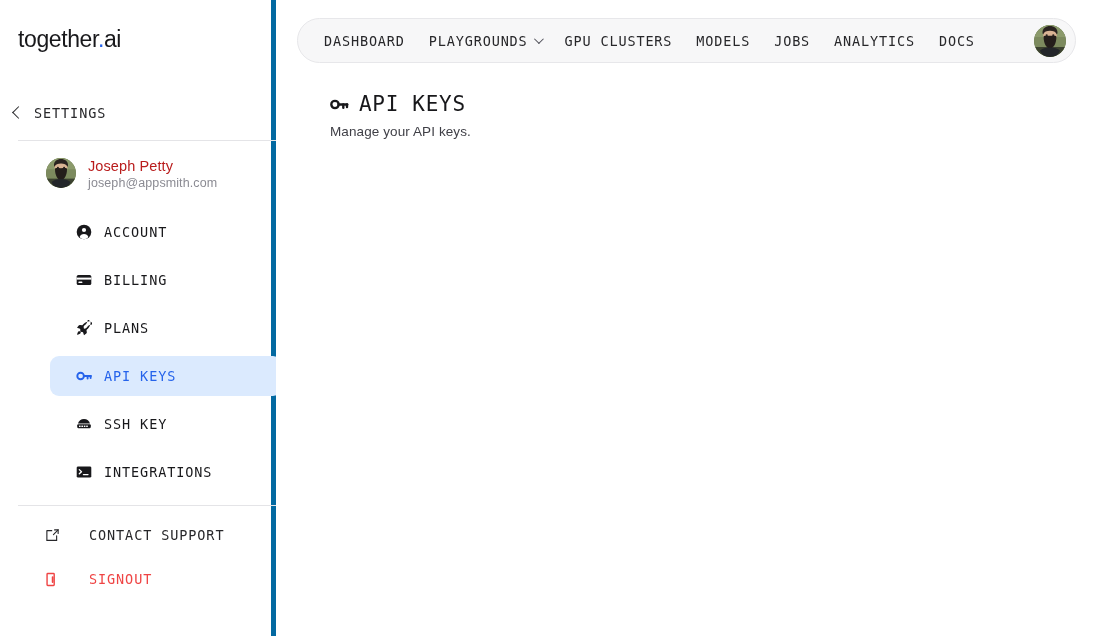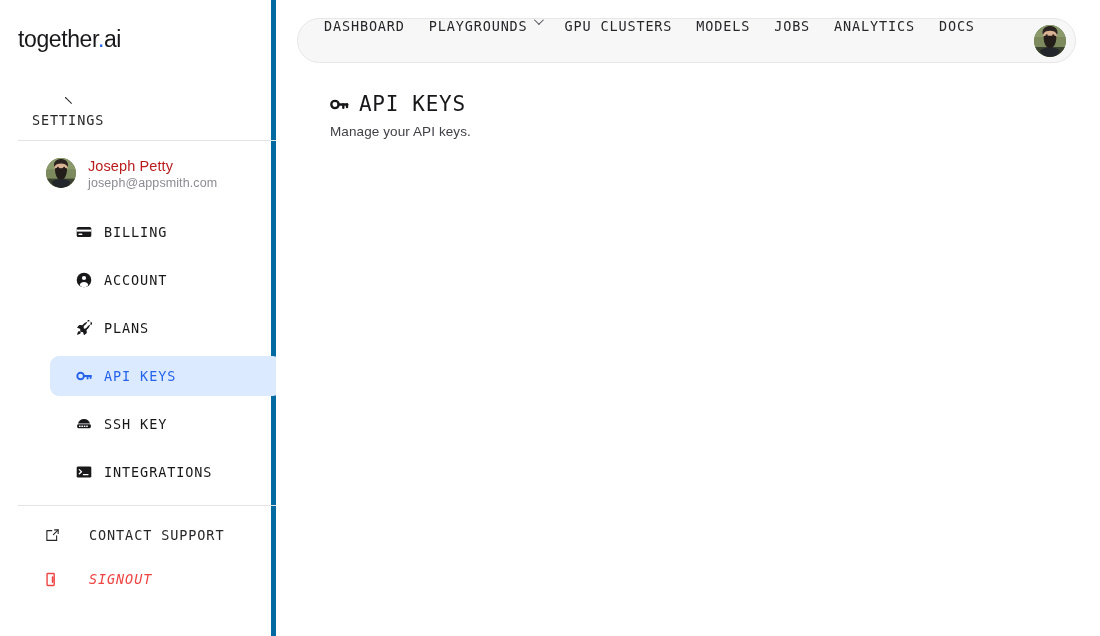--- a/index.html
+++ b/index.html
@@ -36,28 +36,27 @@
     font-size: 23px;
     letter-spacing: -0.4px;
     color: #18181b;
     font-weight: 400;
     white-space: nowrap;
   }
   .logo .dot { color: #2563eb; }
 
   .settings-row {
     position: absolute;
-    left: 32px;
+    left: 14px;
     top: 101px;
     display: flex;
     align-items: center;
     gap: 11px;
     height: 24px;
     cursor: pointer;
-    flex-direction: column;
   }
   .chev-left {
     display: block;
     width: 9px; height: 9px;
     border-left: 1.6px solid #27272a;
     border-bottom: 1.6px solid #27272a;
     transform: rotate(45deg);
     margin-top: -1px;
   }
   .settings-label {
@@ -163,21 +162,21 @@
     cursor: pointer;
     color: #27272a;
   }
   .blink .ico { width: 16px; height: 16px; flex: 0 0 16px; display:flex; align-items:center; justify-content:center; }
   .blink .txt {
     font-size: 13.5px;
     letter-spacing: 0.9px;
     font-family: "DejaVu Sans Mono", monospace;
     white-space: nowrap;
   }
-  .blink.signout, .blink.signout .txt { color: #ef4444; font-style: italic; }
+  .blink.signout, .blink.signout .txt { color: #ef4444; }
   .blink.signout { margin-top: 6px; }
 
   
   .main {
     position: relative;
     flex: 1 1 auto;
     height: 636px;
     background: #ffffff;
   }
 
@@ -189,20 +188,21 @@
     width: 779px;
     background: #f7f7f8;
     border: 1px solid #e7e7ea;
     border-radius: 23px;
     display: flex;
     align-items: center;
     padding: 0 6px 0 0;
   }
   .nav-item {
     display: flex;
+    align-items: center;
     gap: 6px;
     height: 45px;
     padding: 0 12px;
     cursor: pointer;
     color: #27272a;
     font-size: 13.5px;
     letter-spacing: 0.85px;
     font-family: "DejaVu Sans Mono", monospace;
     white-space: nowrap;
   }
@@ -329,37 +329,37 @@
         <div class="user-name">Joseph Petty</div>
         <div class="user-mail">joseph@appsmith.com</div>
       </div>
     </div>
 
     <nav class="snav">
 
       <div class="snav-item">
         <span class="ico">
           <svg width="16" height="16" viewBox="0 0 16 16">
+              <circle cx="8" cy="8" r="7.3" fill="#18181b"></circle>
+              <circle cx="8" cy="6" r="2.1" fill="#fff"></circle>
+              <path d="M3.6 13.2c0.6-2.2 2.3-3.3 4.4-3.3s3.8 1.1 4.4 3.3A7.2 7.2 0 0 1 8 15.3a7.2 7.2 0 0 1-4.4-2.1z" fill="#fff"></path>
+            </svg>
+        </span>
+        <span class="txt">ACCOUNT</span>
+      </div>
+
+      <div class="snav-item">
+        <span class="ico">
+          <svg width="16" height="16" viewBox="0 0 16 16">
               <rect x="0.7" y="3" width="14.6" height="10" rx="1.6" fill="#18181b"></rect>
               <rect x="0.7" y="5.6" width="14.6" height="2" fill="#fff"></rect>
               <rect x="2.4" y="9.6" width="4" height="1.5" rx="0.6" fill="#fff"></rect>
             </svg>
         </span>
         <span class="txt">BILLING</span>
-      </div>
-
-      <div class="snav-item">
-        <span class="ico">
-          <svg width="16" height="16" viewBox="0 0 16 16">
-              <circle cx="8" cy="8" r="7.3" fill="#18181b"></circle>
-              <circle cx="8" cy="6" r="2.1" fill="#fff"></circle>
-              <path d="M3.6 13.2c0.6-2.2 2.3-3.3 4.4-3.3s3.8 1.1 4.4 3.3A7.2 7.2 0 0 1 8 15.3a7.2 7.2 0 0 1-4.4-2.1z" fill="#fff"></path>
-            </svg>
-        </span>
-        <span class="txt">ACCOUNT</span>
       </div>
 
       <div class="snav-item">
         <span class="ico">
           <svg width="16" height="16" viewBox="0 0 16 16">
               <path d="M14.8 1.2c-2.6-0.3-5.3 0.7-7 2.5L6.3 5.3 4 5c-0.5-0.1-1 0.1-1.3 0.5L1 7.8l3 1 0.1 0.1 1 3 2.3-1.7c0.4-0.3 0.6-0.8 0.5-1.3l-0.3-2.3 1.6-1.6c1.8-1.7 2.9-4.4 2.6-7l2 3.2z" fill="#18181b"></path>
               <path d="M14.6 1.4c0.3 2.6-0.7 5.3-2.5 7L10.5 10l0.3 2.3c0.1 0.5-0.1 1-0.5 1.3l-2.3 1.7-1-3-0.1-0.1-3-1 1.7-2.3c0.3-0.4 0.8-0.6 1.3-0.5l2.3 0.3 1.6-1.6c1.7-1.8 4.4-2.8 7-2.5z" fill="#18181b"></path>
               <circle cx="9.8" cy="6.2" r="1.5" fill="#fff"></circle>
               <path d="M2.3 11.6c-0.9 0.9-1.2 3.2-1.2 3.2s2.3-0.3 3.2-1.2c0.6-0.6 0.6-1.4 0-2s-1.4-0.6-2 0z" fill="#18181b"></path>
             </svg>

